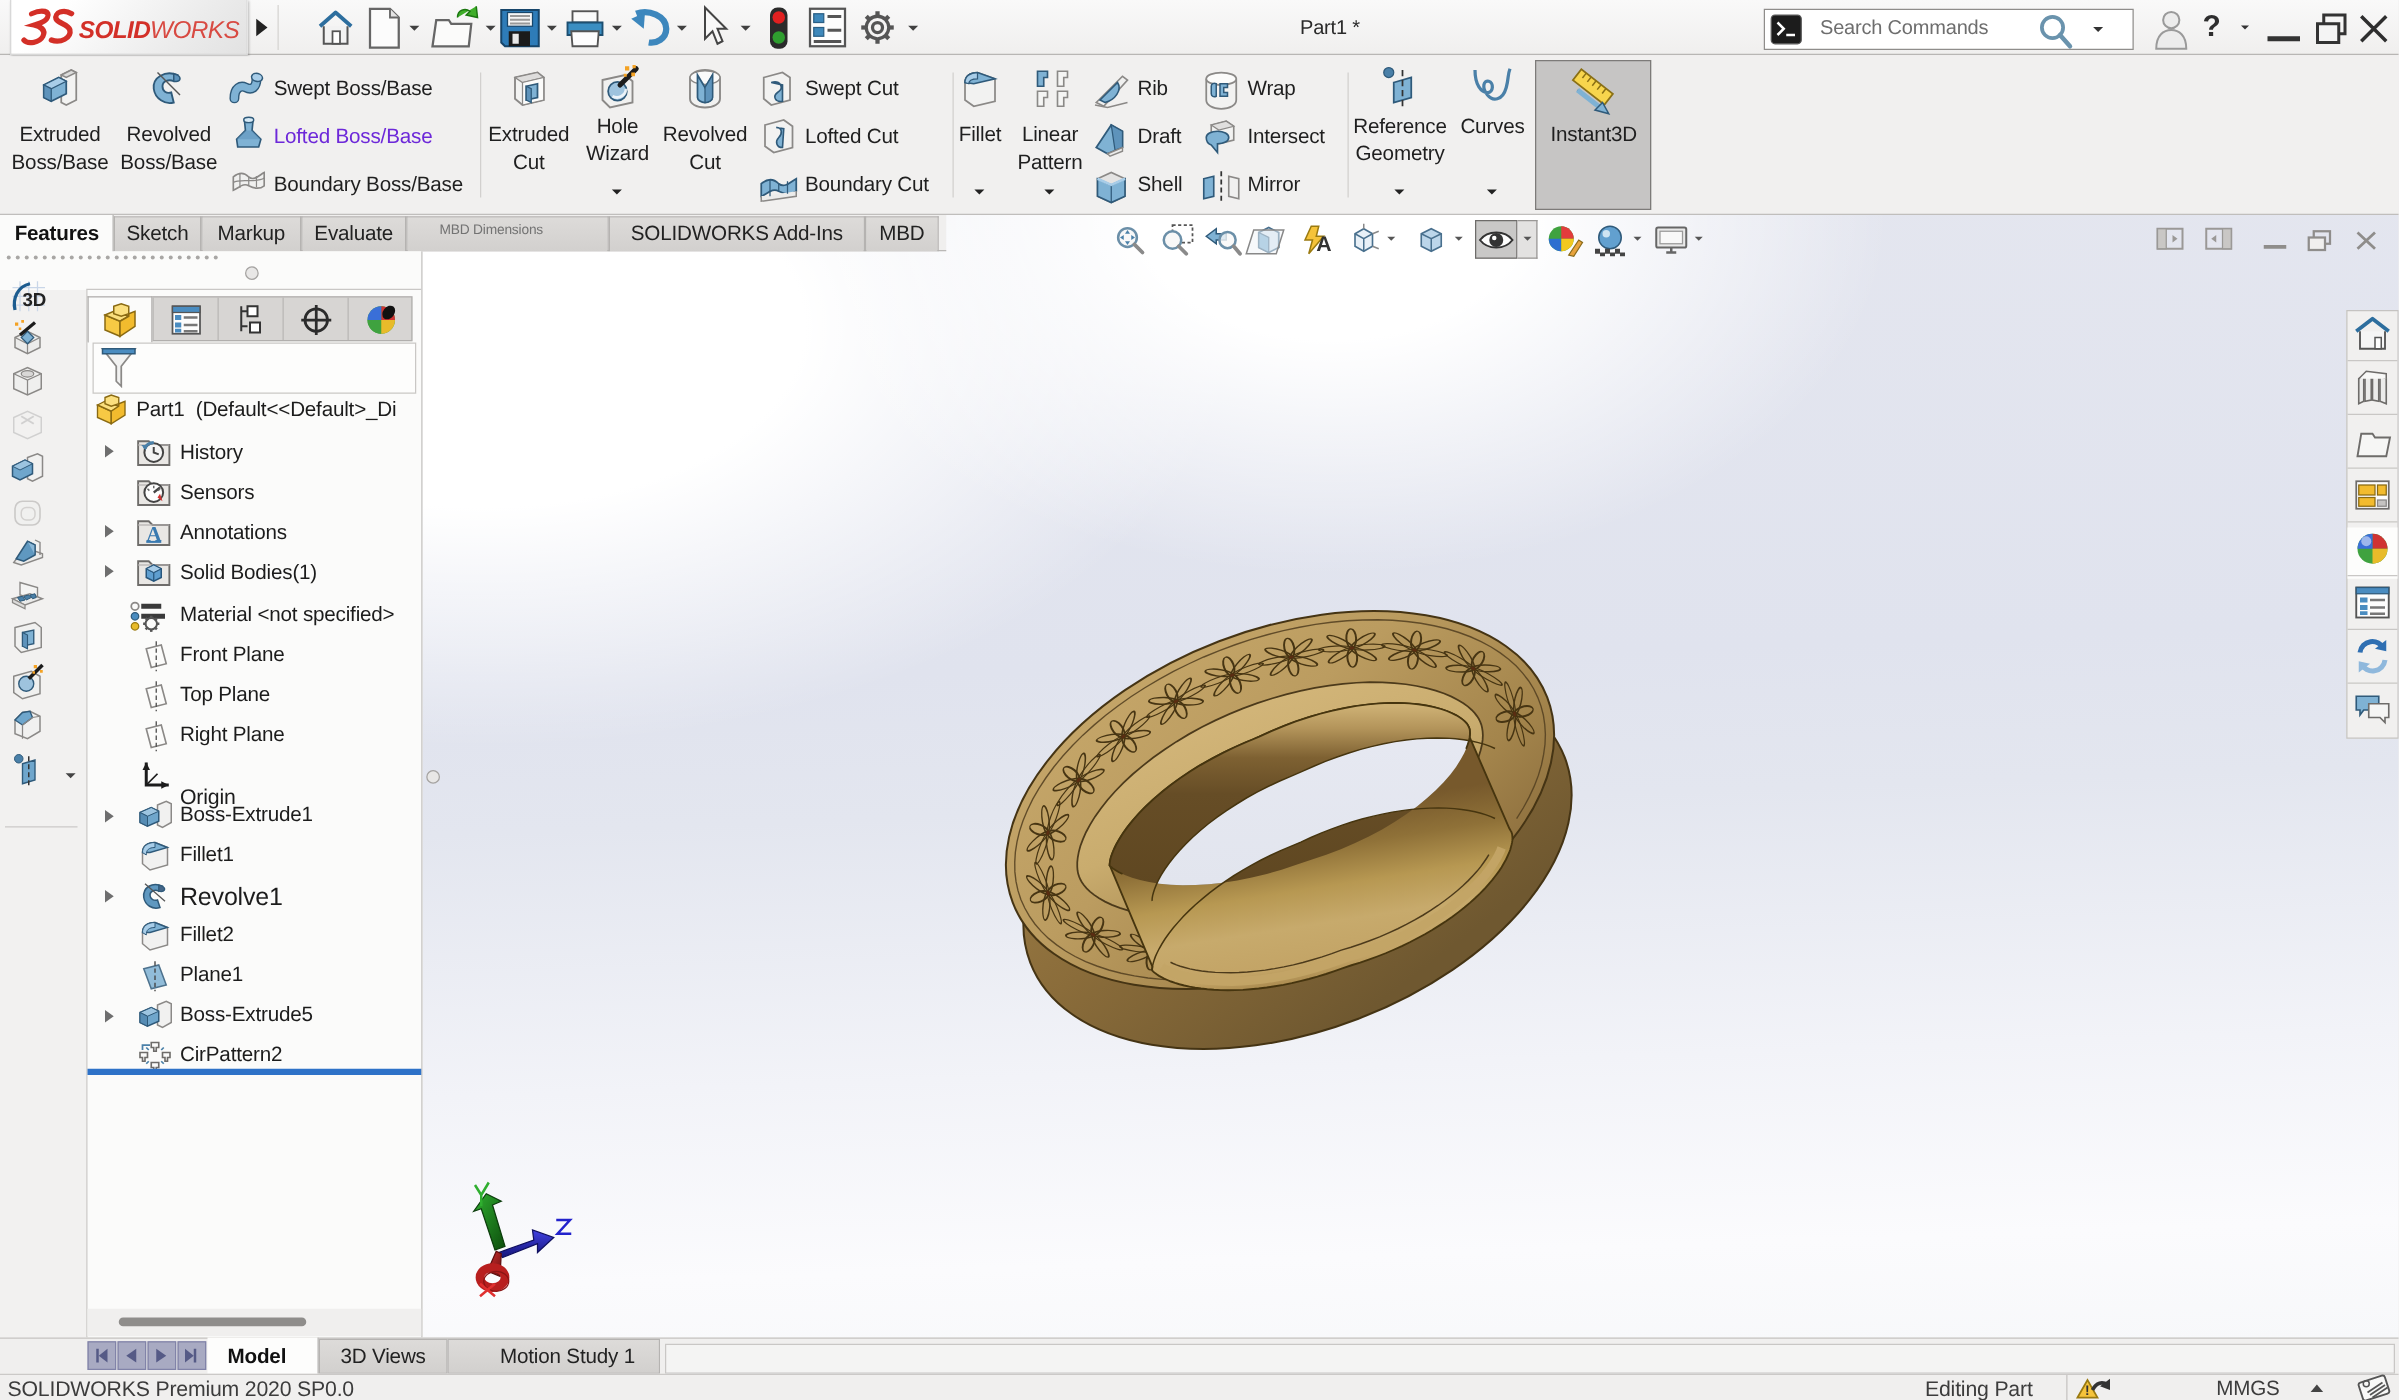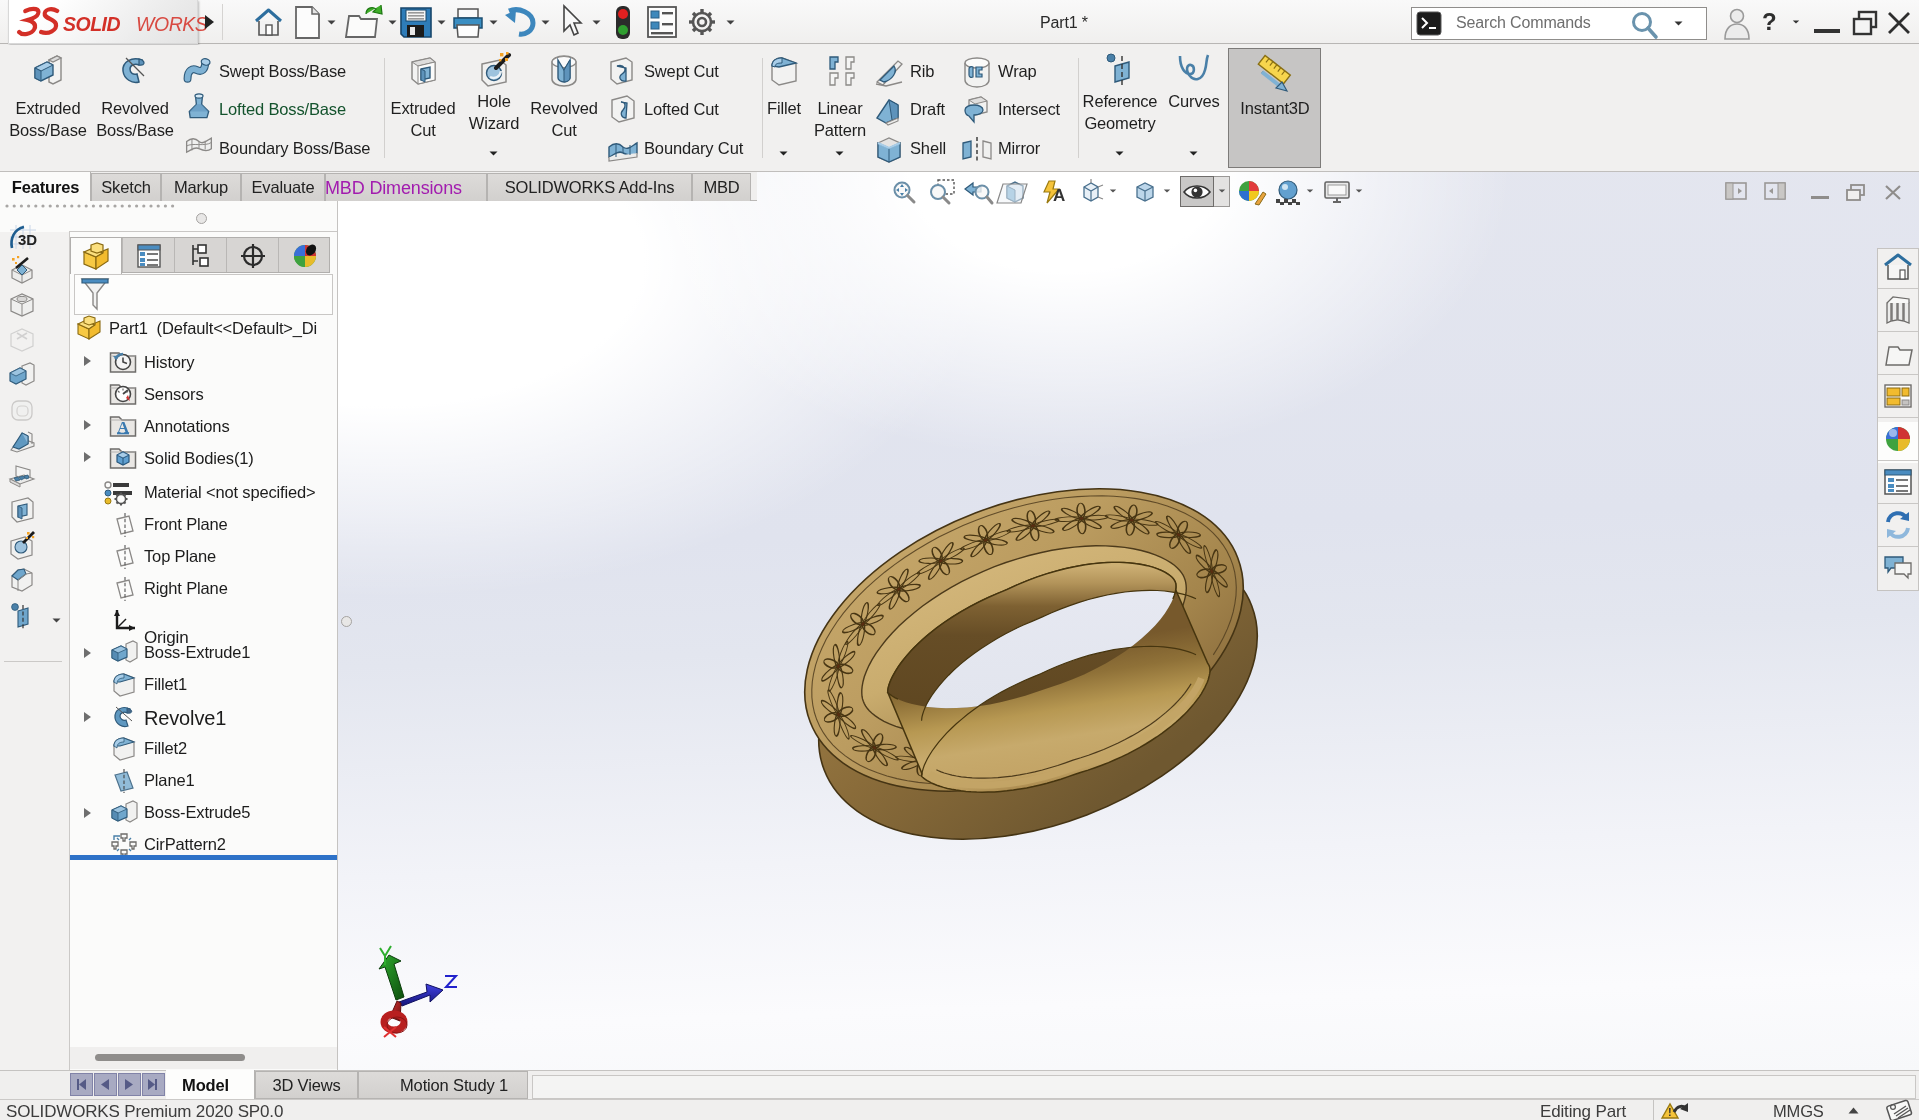--- a/index.html
+++ b/index.html
@@ -11,21 +11,21 @@
 </style></head><body>
 
 <div class="abs" style="left:0;top:0;width:1919px;height:44px;background:linear-gradient(#f9f9f9,#f0efee);border-bottom:1px solid #b8b6b4;"></div>
 <div class="abs" style="left:8px;top:0;width:190px;height:44px;background:linear-gradient(135deg,#ffffff 20%,#ececec 70%,#e2e2e2);border:1px solid #d8d8d8;border-top:none;box-shadow:1px 1px 2px rgba(0,0,0,0.25);"></div>
 <svg style="left:14px;top:4px;" width="52" height="38" viewBox="0 0 52 38">
 <g fill="none" stroke="#d32f27" stroke-width="4.2" stroke-linecap="round" transform="skewX(-6)">
 <path d="M12 7 C 20 3, 27 5, 25 10 C 24 14, 18 15, 15 16 C 20 17, 25 20, 23 25 C 21 30, 12 32, 8 28"></path>
 <path d="M44 7 C 37 3, 30 6, 32 11 C 34 15, 42 15, 44 20 C 46 26, 38 31, 30 28"></path>
 </g>
   </svg>
-<div class="txt" style="left:63px;top:13px;font-size:19.5px;font-style:italic;color:#d33028;font-weight:bold;letter-spacing:-0.5px;">SOLID<span style="font-weight:normal;color:#d84a42;margin-left:16px;">WORKS</span></div>
+<div class="txt" style="left:63px;top:13px;font-size:19.5px;font-style:italic;color:#d33028;font-weight:bold;letter-spacing:-0.5px;">SOLID<span style="font-weight:normal;color:#d84a42;">WORKS</span></div>
 <svg style="left:203px;top:14px;" width="12" height="16" viewBox="0 0 12 16">
     <path d="M2 1 L11 8 L2 15 Z" fill="#222"></path>
   </svg>
 <div class="abs" style="left:222px;top:4px;width:1px;height:36px;background:#d5d3d1;"></div>
 <svg style="left:253px;top:7px;" width="31" height="31" viewBox="0 0 31 31">
 <path d="M3 14 L15.5 3 L28 14" fill="none" stroke="#2d6e9e" stroke-width="3" stroke-linejoin="round"></path>
 <path d="M6 14 L6 28 L25 28 L25 14" fill="#f2f2f2" stroke="#555" stroke-width="1.6"></path>
 <rect x="13" y="18" width="6" height="10" fill="#fff" stroke="#555" stroke-width="1.4"></rect>
 </svg>
 <svg style="left:294px;top:6px;" width="27" height="33" viewBox="0 0 27 33">
@@ -164,21 +164,21 @@
 <path d="M4 28 C4 18, 10 16, 14 18 C20 21, 24 18, 24 10" fill="none" stroke="#2f5a7a" stroke-width="9" stroke-linecap="round"></path>
 <path d="M4 28 C4 18, 10 16, 14 18 C20 21, 24 18, 24 10" fill="none" stroke="#7fb2d4" stroke-width="6.5" stroke-linecap="round"></path>
 <ellipse cx="24.5" cy="9" rx="5" ry="3.6" fill="#a8cde8" stroke="#2f5a7a" stroke-width="1.4" transform="rotate(14 24.5 9)"></ellipse>
 </svg>
 <div class="txt" style="left:219px;top:62px;font-size:16.5px;color:#1f1f1f;">Swept Boss/Base</div>
 <svg style="left:184px;top:92px;" width="30" height="30" viewBox="0 0 34 34">
 <path d="M13 4 L21 4 L20 14 L28 22 L26 29 L7 29 L6 22 L14 14 Z" fill="#7fb2d4" stroke="#2f5a7a" stroke-width="1.5"></path>
 <ellipse cx="17" cy="4.5" rx="4.5" ry="2.4" fill="#d6e9f5" stroke="#2f5a7a" stroke-width="1.3"></ellipse>
 <path d="M6 22 L14 14 L20 14 L28 22 Z" fill="#5e93bb" opacity="0.55"></path>
 </svg>
-<div class="txt" style="left:219px;top:100px;font-size:16.5px;color:#14532d;">Lofted Boss/Base</div>
+<div class="txt" style="left:219px;top:100px;font-size:16.5px;color:#6d28d9;">Lofted Boss/Base</div>
 <svg style="left:184px;top:131px;" width="30" height="30" viewBox="0 0 34 34">
 <path d="M3 12 C9 7, 14 9, 17 12 C22 16, 27 10, 31 8 L31 20 C26 24, 21 22, 17 20 C12 17, 8 22, 3 24 Z" fill="#f0f0ef" stroke="#8b8987" stroke-width="1.5"></path>
 <path d="M9 9 L9 22 M17 12 L17 20 M24 11 L24 21" stroke="#8b8987" stroke-width="1.1" fill="none"></path>
 <path d="M3 17 C9 13, 24 18, 31 13" stroke="#8b8987" stroke-width="1.1" fill="none"></path>
 </svg>
 <div class="txt" style="left:219px;top:139px;font-size:16.5px;color:#1f1f1f;">Boundary Boss/Base</div>
 <svg style="left:406px;top:54px;" width="34" height="34" viewBox="0 0 34 34">
 <path d="M6 8 L24 4 L29 8 L29 26 L12 30 L6 25 Z" fill="#f3f3f2" stroke="#8b8987" stroke-width="1.5"></path>
 <path d="M6 8 L24 4 L29 8 L12 12 Z" fill="#dedddc" stroke="#8b8987" stroke-width="1"></path>
 <path d="M12 12 L29 8 L29 26 L12 30 Z" fill="#fbfbfa" stroke="#8b8987" stroke-width="1"></path>
@@ -328,21 +328,21 @@
 <div class="abs" style="left:0;top:172px;width:757px;height:29px;background:#f0efee;border-bottom:1px solid #bab8b6;"></div>
 <div class="abs" style="left:0px;top:172px;width:91px;height:30px;background:#fbfbfa;border-right:1px solid #b5b3b1;"></div>
 <div class="txt cen" style="left:0px;top:178px;width:91px;font-size:16.5px;font-weight:bold;color:#111;">Features</div>
 <div class="abs" style="left:91px;top:173px;width:70px;height:28px;background:linear-gradient(#dddbd9,#d2d0ce);border:1px solid #b5b3b1;border-bottom:none;"></div>
 <div class="txt cen" style="left:91px;top:178px;width:70px;font-size:16.5px;color:#222;">Sketch</div>
 <div class="abs" style="left:161px;top:173px;width:80px;height:28px;background:linear-gradient(#dddbd9,#d2d0ce);border:1px solid #b5b3b1;border-bottom:none;"></div>
 <div class="txt cen" style="left:161px;top:178px;width:80px;font-size:16.5px;color:#222;">Markup</div>
 <div class="abs" style="left:241px;top:173px;width:84px;height:28px;background:linear-gradient(#dddbd9,#d2d0ce);border:1px solid #b5b3b1;border-bottom:none;"></div>
 <div class="txt cen" style="left:241px;top:178px;width:84px;font-size:16.5px;color:#222;">Evaluate</div>
 <div class="abs" style="left:325px;top:173px;width:162px;height:28px;background:linear-gradient(#dddbd9,#d2d0ce);border:1px solid #b5b3b1;border-bottom:none;"></div>
-<div class="txt cen" style="left:325px;top:178px;width:136px;font-size:18px;color:#a21caf;">MBD Dimensions</div>
+<div class="txt cen" style="left:325px;top:178px;width:136px;font-size:11px;color:#737373;">MBD Dimensions</div>
 <div class="abs" style="left:487px;top:173px;width:205px;height:28px;background:linear-gradient(#dddbd9,#d2d0ce);border:1px solid #b5b3b1;border-bottom:none;"></div>
 <div class="txt cen" style="left:487px;top:178px;width:205px;font-size:16.5px;color:#222;">SOLIDWORKS Add-Ins</div>
 <div class="abs" style="left:692px;top:173px;width:59px;height:28px;background:linear-gradient(#dddbd9,#d2d0ce);border:1px solid #b5b3b1;border-bottom:none;"></div>
 <div class="txt cen" style="left:692px;top:178px;width:59px;font-size:16.5px;color:#222;">MBD</div>
 <svg style="left:891px;top:179px;" width="26" height="26" viewBox="0 0 26 26">
 <circle cx="11" cy="11" r="7.5" fill="#f8f8f8" stroke="#6b8fa8" stroke-width="2"></circle>
 <path d="M16.5 16.5 L23 23" stroke="#8a8a8a" stroke-width="3" stroke-linecap="round"></path>
 <g fill="#4a80a8">
       <path d="M11 5 L9 8 L13 8 Z"></path>
       <path d="M11 17 L9 14 L13 14 Z"></path>

